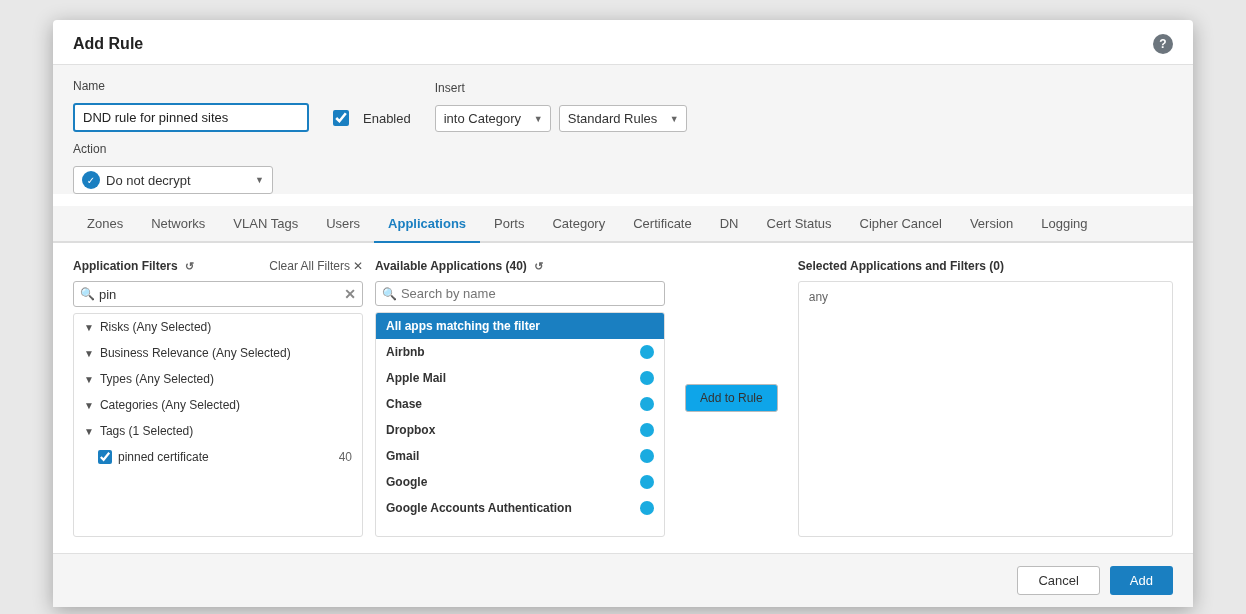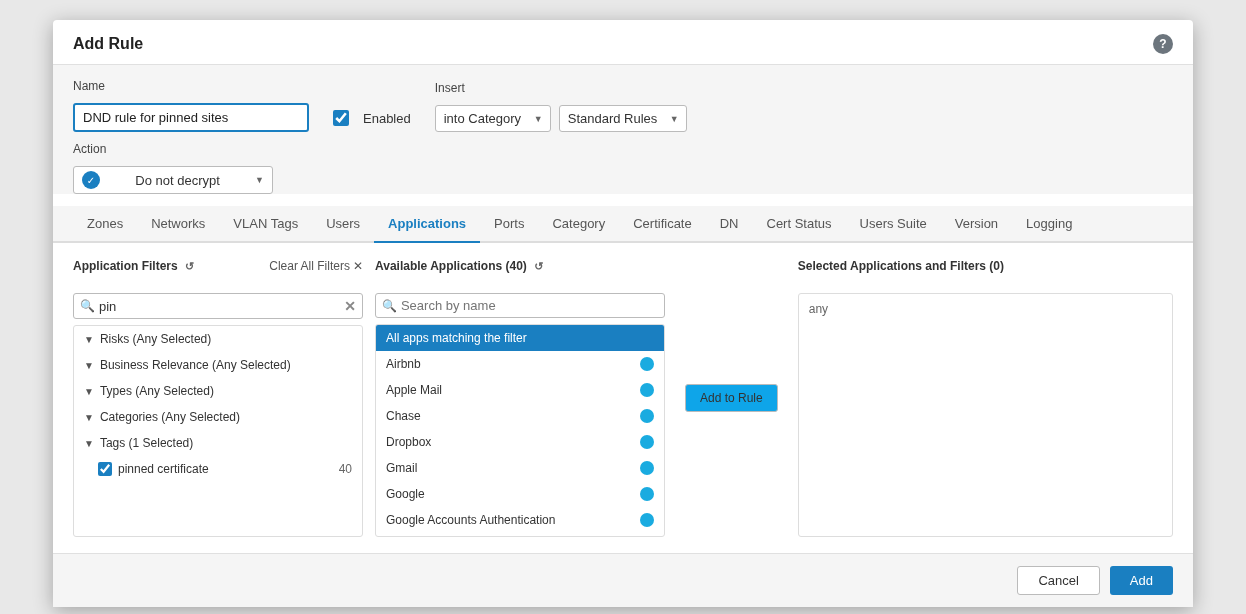--- a/index.html
+++ b/index.html
@@ -138,21 +138,21 @@
     }
     .panel {
       display: flex;
       flex-direction: column;
       flex: 1;
     }
     .panel-header {
       display: flex;
       justify-content: space-between;
       align-items: flex-start;
-      margin-bottom: 20px;
+      margin-bottom: 8px;
       gap: 36px;
     }
     .panel-title {
       font-size: 12px;
       font-weight: 600;
       color: #333;
     }
     .clear-all {
       font-size: 12px;
       color: #555;
@@ -242,20 +242,21 @@
       min-height: 200px;
     }
     .app-row {
       display: flex;
       align-items: flex-end;
       padding: 6px 10px;
       font-size: 12px;
       color: #333;
       cursor: pointer;
       justify-content: space-between;
+      font-weight: bold;
     }
     .app-row.selected {
       background: #1a7fc1;
       color: #fff;
     }
     .app-dot {
       width: 14px; height: 14px;
       border-radius: 50%;
       background: #1aabe0;
       display: inline-block;
@@ -367,40 +368,40 @@
     </div>
 
     <div class="form-row" style="margin-bottom:12px;">
       <div class="form-group">
         <label class="form-label">Action</label>
         <div style="display:flex;align-items:center;gap:0;">
           <div style="display:flex;align-items:center;border:1px solid #bbb;border-radius:3px;background:#fff;padding:4px 8px;width:200px;gap:6px;">
             <div style="width:18px;height:18px;border-radius:50%;background:#1a7fc1;display:flex;align-items:center;justify-content:center;flex-shrink:0;">
               <span style="color:#fff;font-size:10px;">✓</span>
             </div>
-            <span style="font-size:13px;color:#333;flex:1;text-align:center;">Do not decrypt</span>
+            <span style="font-size:13px;color:#333;flex:1;">Do not decrypt</span>
             <span style="font-size:9px;color:#666;">▼</span>
           </div>
         </div>
       </div>
     </div>
   </div>
 
   <div class="tabs-bar">
     <div class="tab-item">Zones</div>
     <div class="tab-item">Networks</div>
     <div class="tab-item">VLAN Tags</div>
     <div class="tab-item">Users</div>
     <div class="tab-item active">Applications</div>
     <div class="tab-item">Ports</div>
     <div class="tab-item">Category</div>
     <div class="tab-item">Certificate</div>
     <div class="tab-item">DN</div>
     <div class="tab-item">Cert Status</div>
-    <div class="tab-item">Users Suite</div>
+    <div class="tab-item">Cipher Cancel</div>
     <div class="tab-item">Version</div>
     <div class="tab-item">Logging</div>
   </div>
 
   <div class="content-area">
 
     <div class="panel" style="max-width:290px;">
       <div class="panel-header">
         <span class="panel-title">
           <span>Application Filters</span>

